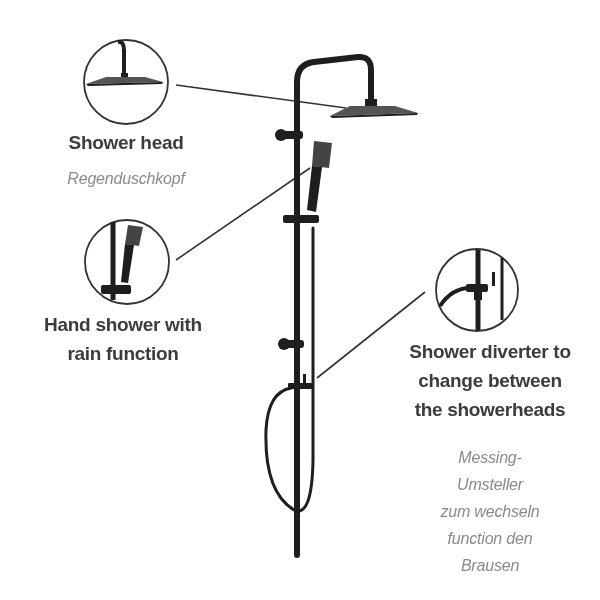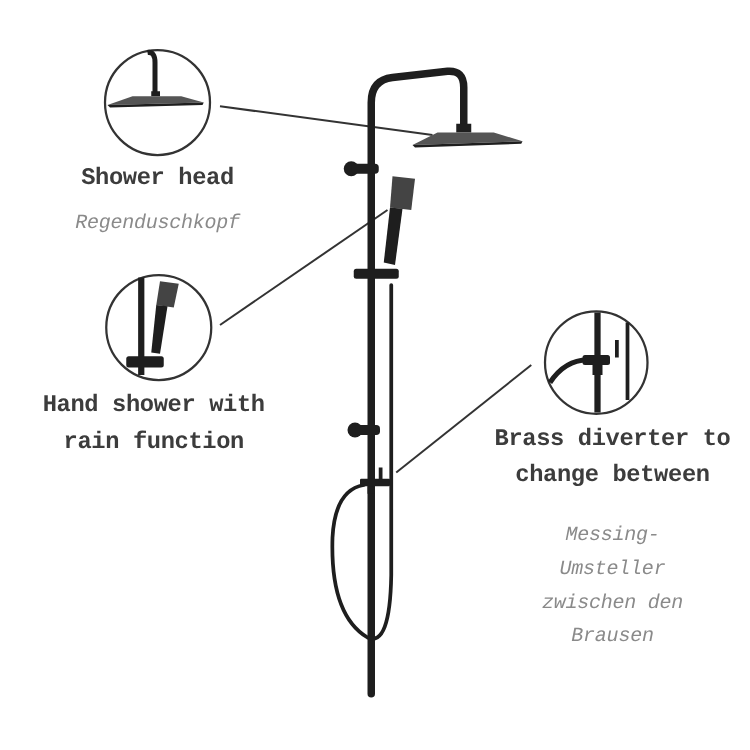--- a/index.html
+++ b/index.html
@@ -1,18 +1,18 @@
 <!DOCTYPE html>
 <html><head>
 <meta charset="utf-8">
 <style>
   html, body { margin:0; padding:0; background:#ffffff; }
   .canvas { position:relative; width:600px; height:600px; overflow:hidden; background:#fff; font-family:"Liberation Sans", sans-serif; }
   svg.art { position:absolute; left:0; top:0; }
-  .lbl { position:absolute; text-align:center; white-space:nowrap;font-family:Liberation Mono, monospace; }
+  .lbl { position:absolute; text-align:center; white-space:nowrap; }
   .en { color:#3c3c3c; font-weight:bold; font-size:19px; line-height:29px; letter-spacing:-0.3px; }
   .de { color:#8a8a8a; font-style:italic; font-size:16px; line-height:27px; letter-spacing:-0.2px; }
 </style>
 </head>
 <body>
 
 <div class="canvas">
 
   <svg class="art" width="600" height="600" viewBox="0 0 600 600">
 
@@ -87,21 +87,23 @@
     <div class="en">Shower head</div>
     <div class="de" style="margin-top:8px;">Regenduschkopf</div>
   </div>
 
   <div class="lbl" style="left:18px; top:310px; width:210px;">
     <div class="en">Hand shower with</div>
     <div class="en">rain function</div>
   </div>
 
   <div class="lbl" style="left:390px; top:337px; width:200px;">
-    <div class="en">Brass diverter to</div>
+    <div class="en">Shower diverter to</div>
     <div class="en">change between</div>
+    <div class="en">the showerheads</div>
     <div class="de" style="margin-top:20px;">Messing-</div>
     <div class="de">Umsteller</div>
-    <div class="de">zwischen den</div>
+    <div class="de">zum wechseln</div>
+    <div class="de">function den</div>
     <div class="de">Brausen</div>
   </div>
 
 </div>
 
 </body></html>

